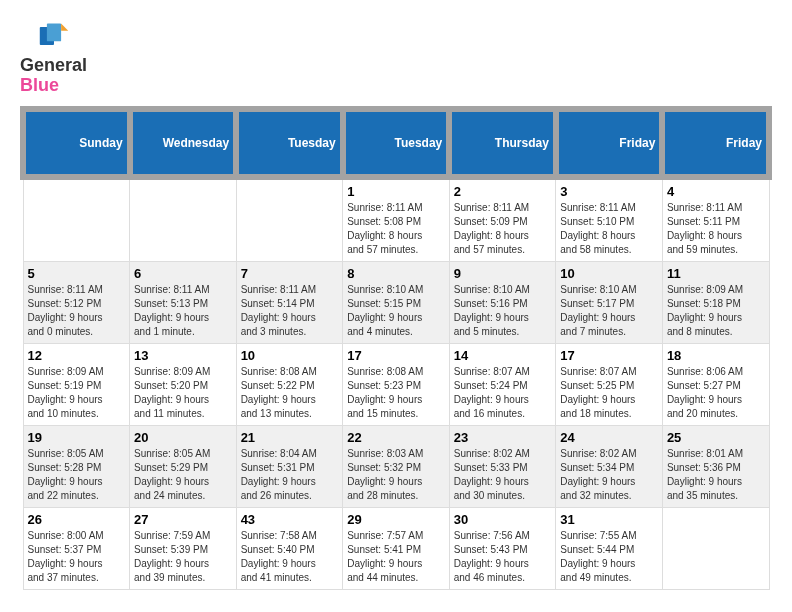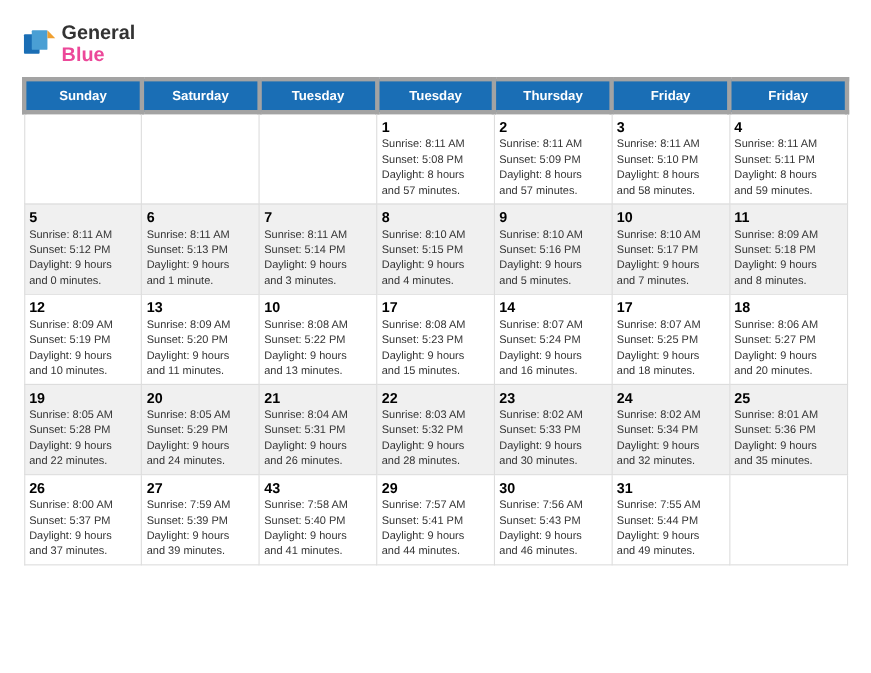--- a/index.html
+++ b/index.html
@@ -13,20 +13,21 @@
     .header {
       display: flex;
       justify-content: space-between;
       align-items: flex-start;
       margin-bottom: 10px;
     }
     .logo {
       display: flex;
       align-items: center;
       gap: 4px;
+      flex-direction: column;
     }
     .logo-text {
       font-size: 18px;
       font-weight: bold;
       color: #333;
       line-height: 1.1;
     }
     .logo-text span {
       color: #ec4899;
     }
@@ -50,25 +51,25 @@
     table {
       width: 100%;
       border-collapse: collapse;
       font-size: 11px;
     }
     thead tr {
       background-color: #1a6eb5;
       color: #fff;
     }
     thead th {
-      padding: 6px 4px;
-      text-align: center;
+      padding: 24px 4px;
+      text-align: right;
       font-size: 12px;
       font-weight: bold;
-      border: 4px solid #a3a3a3;
+      border: 6px solid #a3a3a3;
     }
     tbody tr {
       vertical-align: top;
     }
     tbody tr:nth-child(odd) {
       background-color: #fff;
     }
     tbody tr:nth-child(even) {
       background-color: #f0f0f0;
     }
@@ -110,21 +111,21 @@
   <div class="title-block">
     <h1></h1>
     <h2></h2>
   </div>
 </div>
 
 <table>
   <thead>
     <tr>
     <th>Sunday</th>
-        <th>Saturday</th>
+        <th>Wednesday</th>
         <th>Tuesday</th>
         <th>Tuesday</th>
         <th>Thursday</th>
         <th>Friday</th>
         <th>Friday</th>
       </tr>
   </thead>
   <tbody id="calendar-body">
   <tr class="week-row-odd">
         <td></td>

